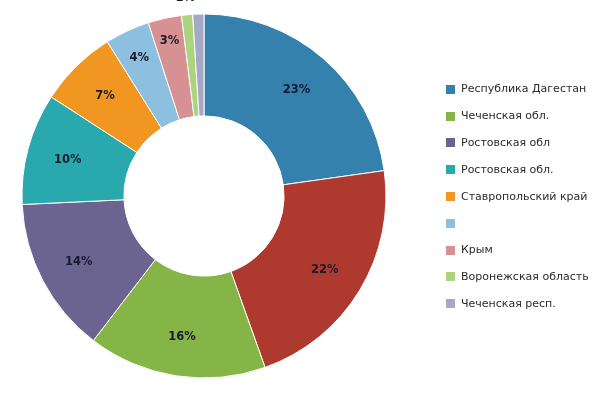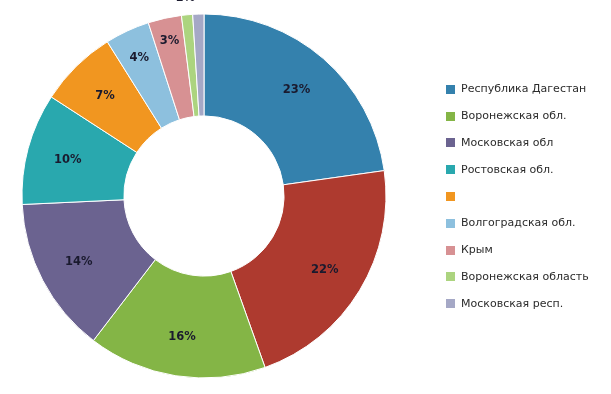--- a/index.html
+++ b/index.html
@@ -95,44 +95,44 @@
     </svg>
   </div>
 
   <div class="legend" id="legend">
       <div class="legend-item">
         <span class="legend-swatch" style="background: rgb(52, 129, 173);"></span>
         <span class="legend-label">Республика Дагестан</span>
       </div>
       <div class="legend-item">
         <span class="legend-swatch" style="background: rgb(132, 181, 70);"></span>
-        <span class="legend-label">Воронежская обл.</span>
+        <span class="legend-label">Чеченская обл.</span>
       </div>
       <div class="legend-item">
         <span class="legend-swatch" style="background: rgb(107, 99, 144);"></span>
-        <span class="legend-label">Московская обл</span>
+        <span class="legend-label">Ростовская обл</span>
       </div>
       <div class="legend-item">
         <span class="legend-swatch" style="background: rgb(41, 168, 174);"></span>
         <span class="legend-label">Ростовская обл.</span>
       </div>
       <div class="legend-item">
         <span class="legend-swatch" style="background: rgb(241, 150, 32);"></span>
+        <span class="legend-label">Ставропольский край</span>
       </div>
       <div class="legend-item">
         <span class="legend-swatch" style="background: rgb(141, 192, 222);"></span>
-        <span class="legend-label">Волгоградская обл.</span>
       </div>
       <div class="legend-item">
         <span class="legend-swatch" style="background: rgb(215, 145, 147);"></span>
         <span class="legend-label">Крым</span>
       </div>
       <div class="legend-item">
         <span class="legend-swatch" style="background: rgb(172, 212, 127);"></span>
         <span class="legend-label">Воронежская область</span>
       </div>
       <div class="legend-item">
         <span class="legend-swatch" style="background: rgb(165, 168, 198);"></span>
-        <span class="legend-label">Московская респ.</span>
+        <span class="legend-label">Чеченская респ.</span>
       </div>
     </div>
 
 </div>
 
 </body></html>

